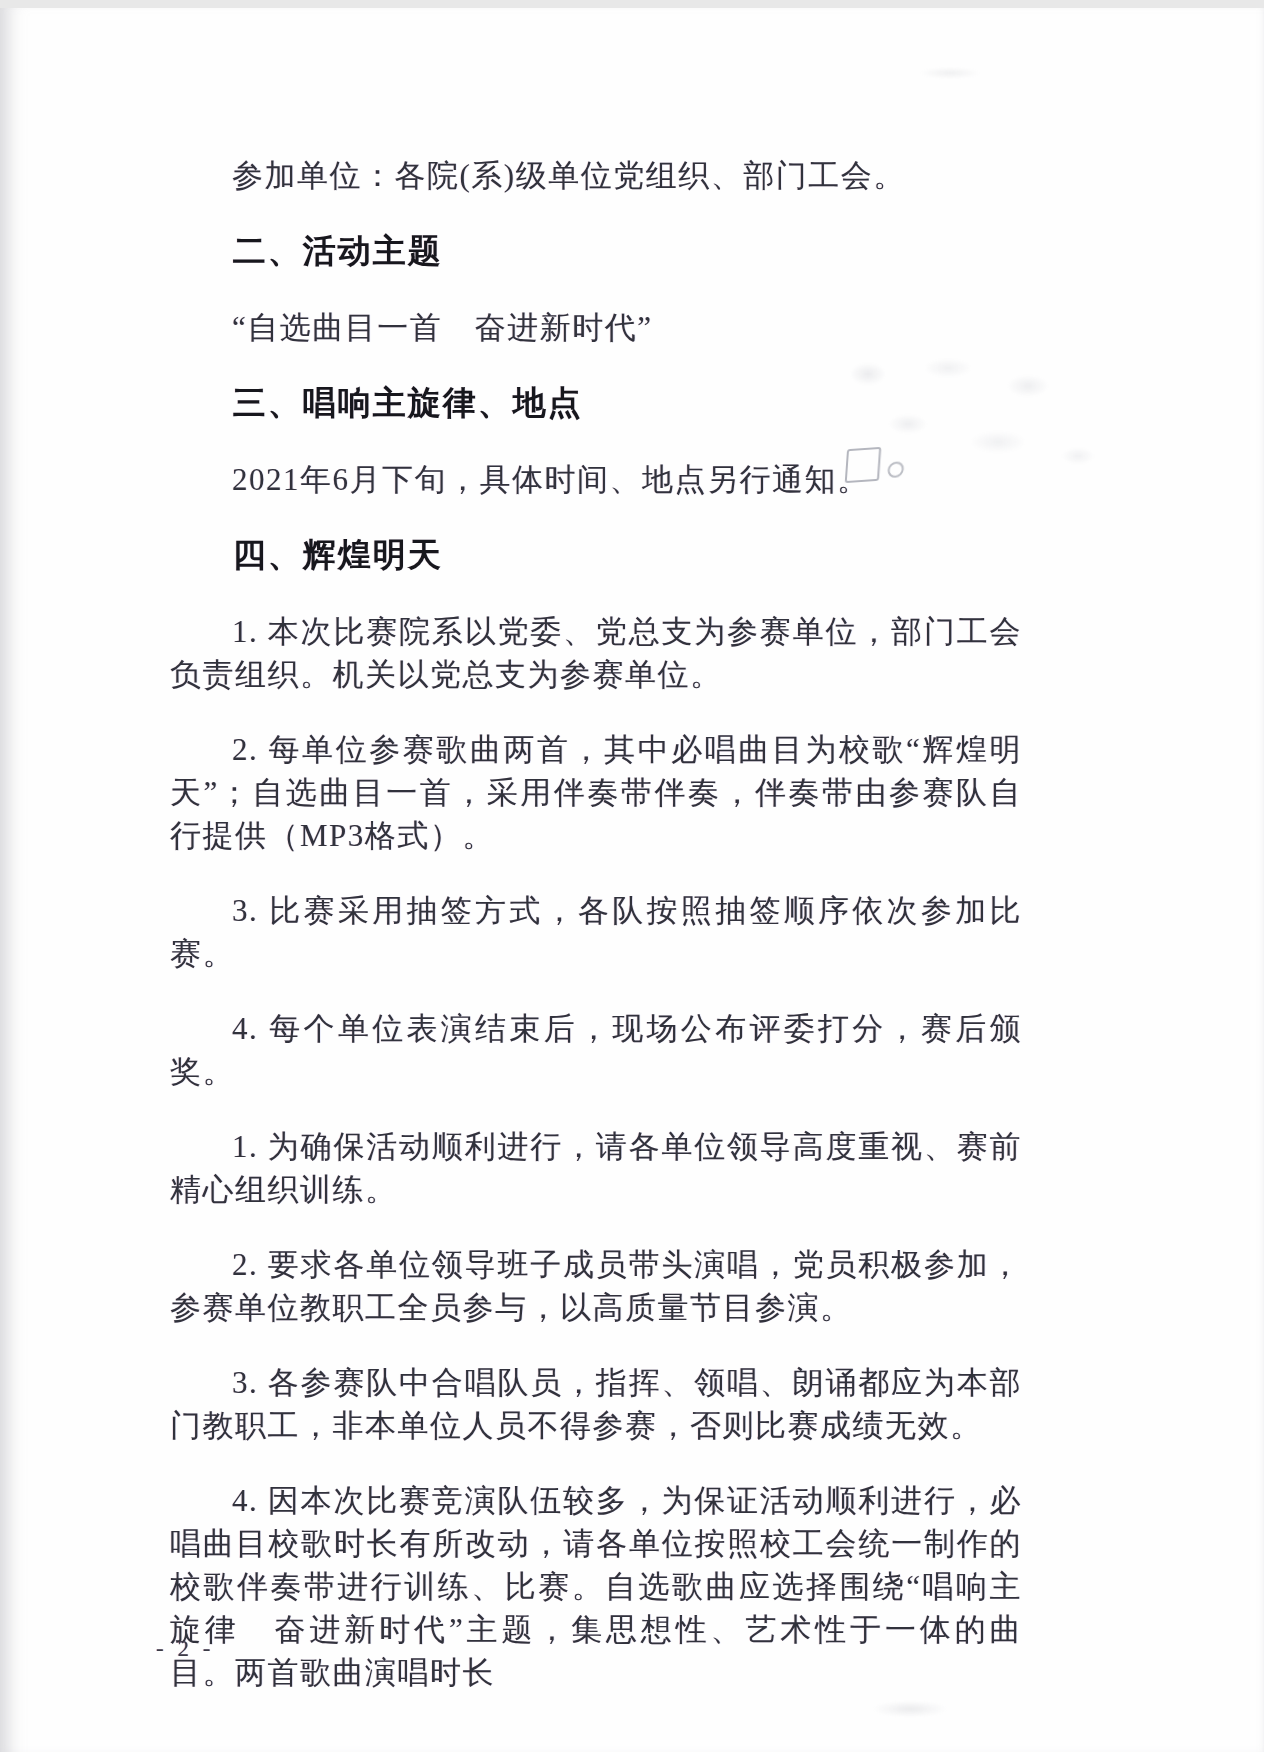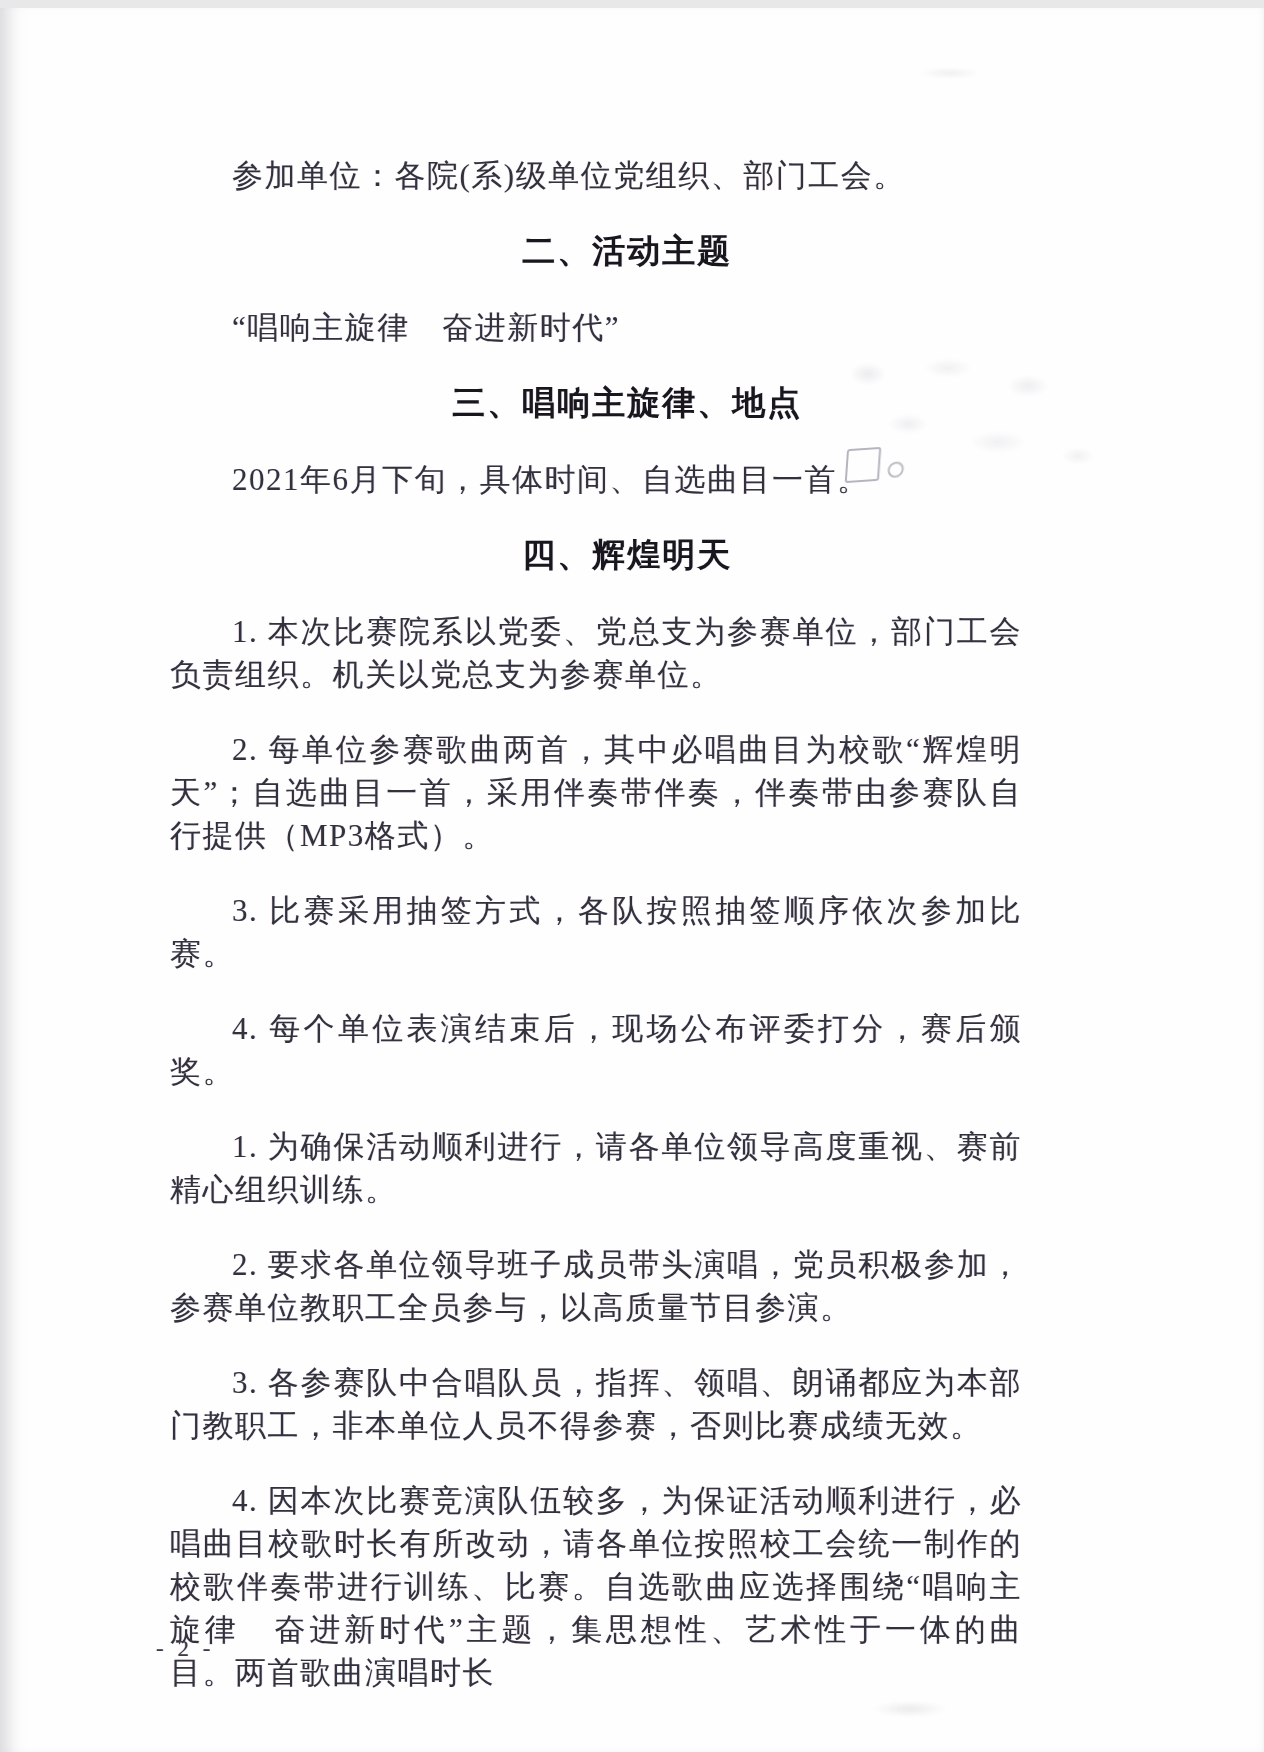--- a/index.html
+++ b/index.html
@@ -33,21 +33,20 @@
   .heading{
     font-family:"Liberation Sans","DejaVu Sans",sans-serif;
     font-weight:700;
     font-size:33px;
     line-height:44px;
     letter-spacing:2px;
     color:#17171d;
     text-indent:1.9em;
     text-shadow:-0.6px 0 0 rgba(190,40,70,0.10), 0.6px 0 0 rgba(40,60,200,0.10);
     margin:0 0 33px 0;
-    text-align:center;
   }
   .page-number{
     position:absolute;
     left:156px;top:1628px;
     font-size:23px;
     letter-spacing:4px;
     color:#3a3b46;
     text-shadow:-0.7px 0 0 rgba(190,40,70,0.25), 0.7px 0 0 rgba(40,60,200,0.25);
   }
   
@@ -92,23 +91,23 @@
 <div class="page">
 
   <div class="ghost-d"></div>
   <div class="ghost-a"></div>
   <div class="ghost-b"></div>
   <div class="ghost-c"></div>
 
   <div class="content">
     <div class="block para">参加单位：各院(系)级单位党组织、部门工会。</div>
     <div class="block heading">二、活动主题</div>
-    <div class="block para">“唱响主旋律　奋进新时代”</div>
+    <div class="block para">“自选曲目一首　奋进新时代”</div>
     <div class="block heading">三、唱响主旋律、地点</div>
-    <div class="block para">2021年6月下旬，具体时间、自选曲目一首。</div>
+    <div class="block para">2021年6月下旬，具体时间、地点另行通知。</div>
     <div class="block heading">四、辉煌明天</div>
     <div class="block para">1. 本次比赛院系以党委、党总支为参赛单位，部门工会负责组织。机关以党总支为参赛单位。</div>
     <div class="block para">2. 每单位参赛歌曲两首，其中必唱曲目为校歌“辉煌明天”；自选曲目一首，采用伴奏带伴奏，伴奏带由参赛队自行提供（MP3格式）。</div>
     <div class="block para">3. 比赛采用抽签方式，各队按照抽签顺序依次参加比赛。</div>
     <div class="block para">4. 每个单位表演结束后，现场公布评委打分，赛后颁奖。</div>
     <div class="block para">1. 为确保活动顺利进行，请各单位领导高度重视、赛前精心组织训练。</div>
     <div class="block para">2. 要求各单位领导班子成员带头演唱，党员积极参加，参赛单位教职工全员参与，以高质量节目参演。</div>
     <div class="block para">3. 各参赛队中合唱队员，指挥、领唱、朗诵都应为本部门教职工，非本单位人员不得参赛，否则比赛成绩无效。</div>
     <div class="block para">4. 因本次比赛竞演队伍较多，为保证活动顺利进行，必唱曲目校歌时长有所改动，请各单位按照校工会统一制作的校歌伴奏带进行训练、比赛。自选歌曲应选择围绕“唱响主旋律　奋进新时代”主题，集思想性、艺术性于一体的曲目。两首歌曲演唱时长</div>
   </div>

